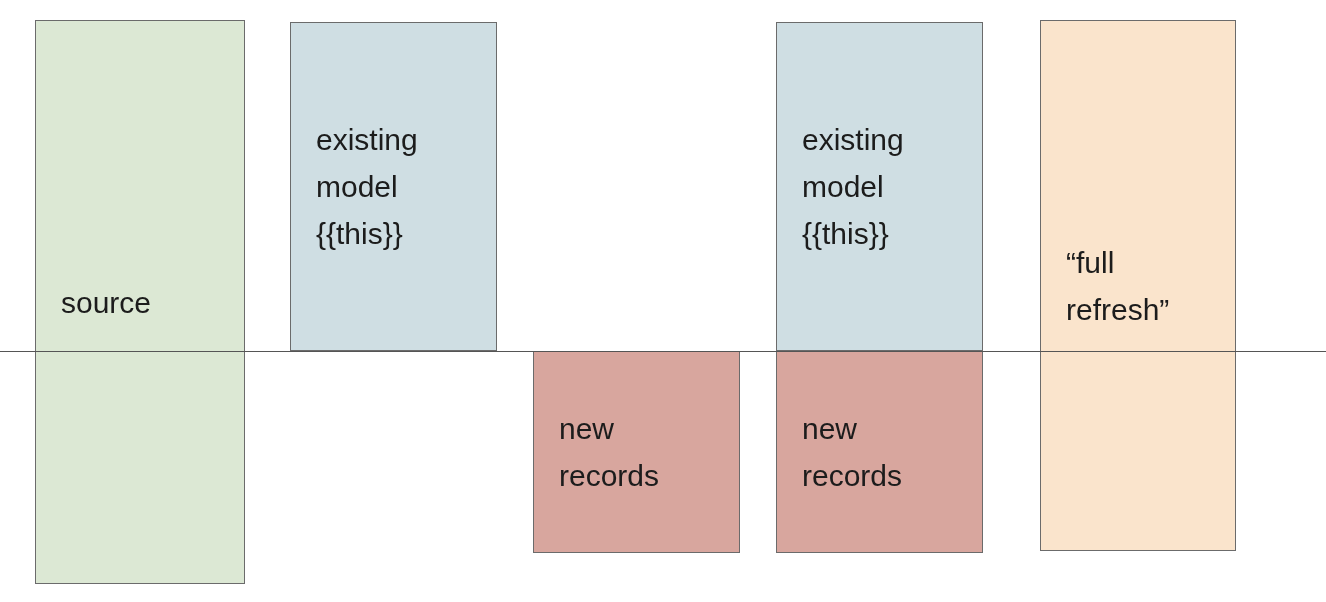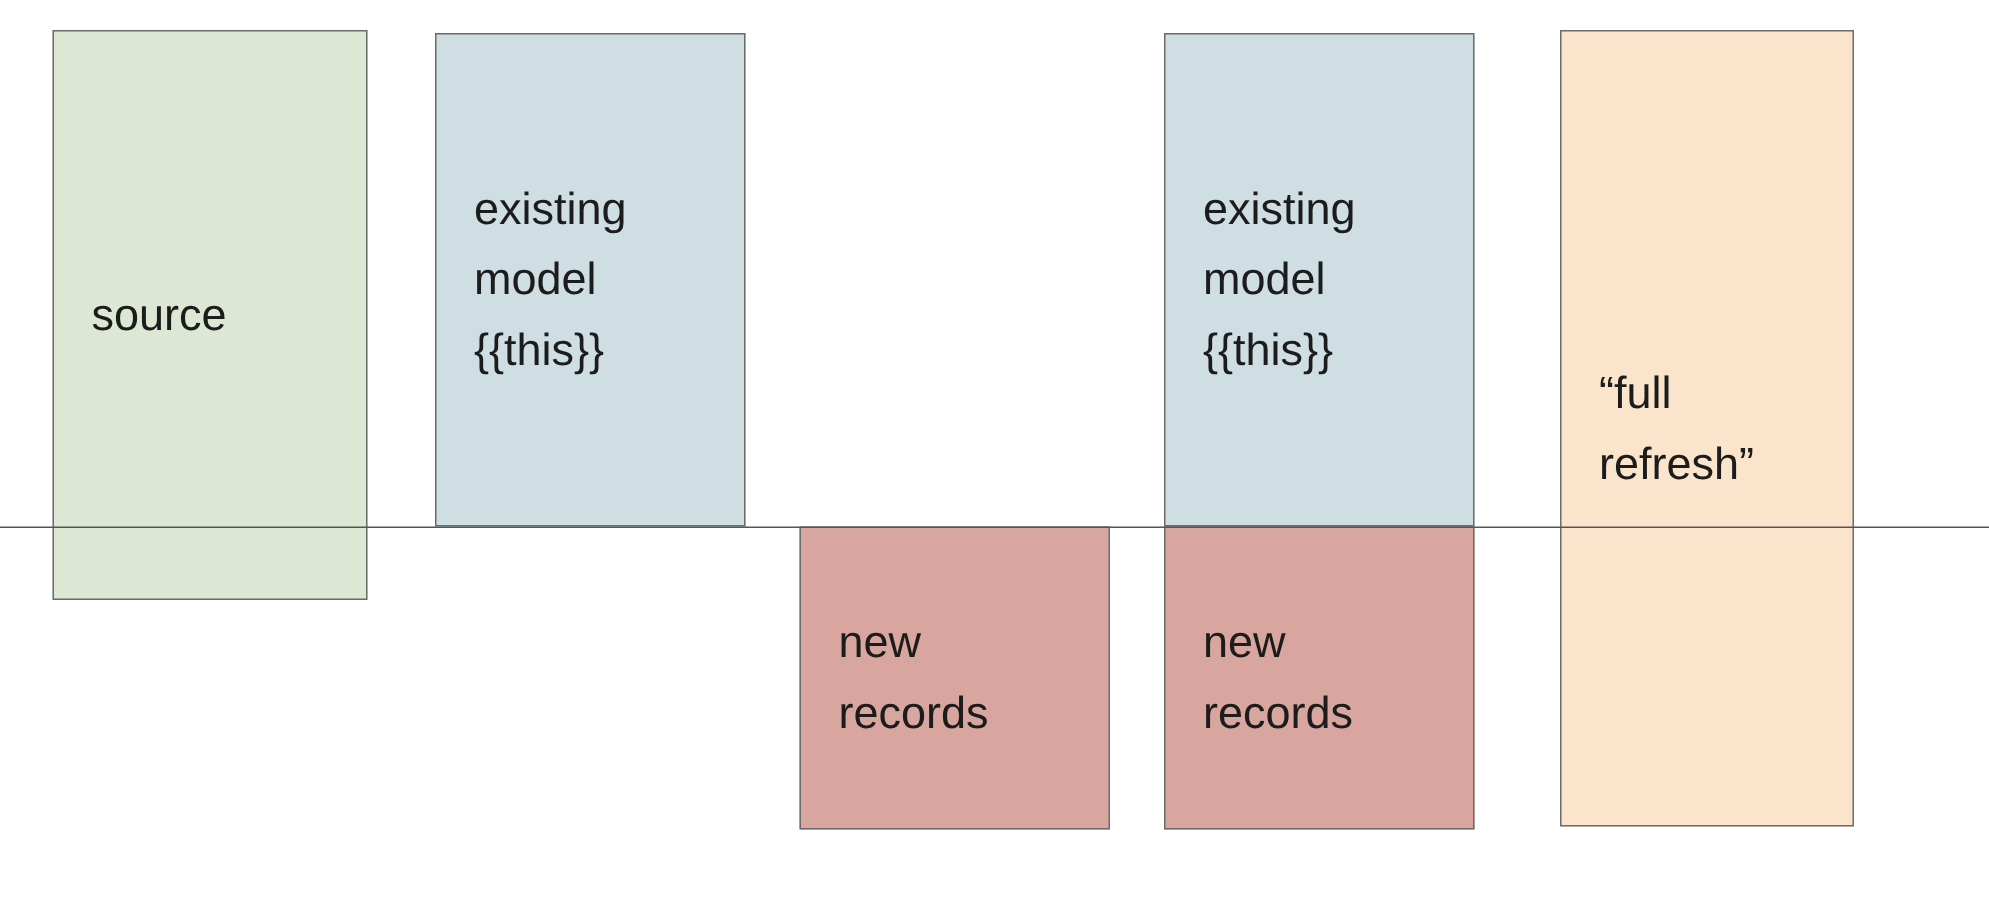--- a/index.html
+++ b/index.html
@@ -22,21 +22,21 @@
     display: flex;
     align-items: center;
     padding-left: 25px;
     padding-right: 8px;
     font-size: 30px;
     line-height: 47px;
     color: #1c1c1c;
     white-space: pre-line;
     z-index: 1;
   }
-  .b-source   { left: 35px;   top: 20px;  width: 210px; height: 380px; }
+  .b-source   { left: 35px;   top: 20px;  width: 210px; height: 564px; }
   .b-model1   { left: 290px;  top: 22px;  width: 207px; height: 329px; }
   .b-new1     { left: 533px;  top: 351px; width: 207px; height: 202px; }
   .b-model2   { left: 776px;  top: 22px;  width: 207px; height: 329px; }
   .b-new2     { left: 776px;  top: 351px; width: 207px; height: 202px; }
   .b-full     { left: 1040px; top: 20px;  width: 196px; height: 531px; }
   .hline {
     position: absolute;
     left: 0;
     top: 351px;
     width: 1326px;

